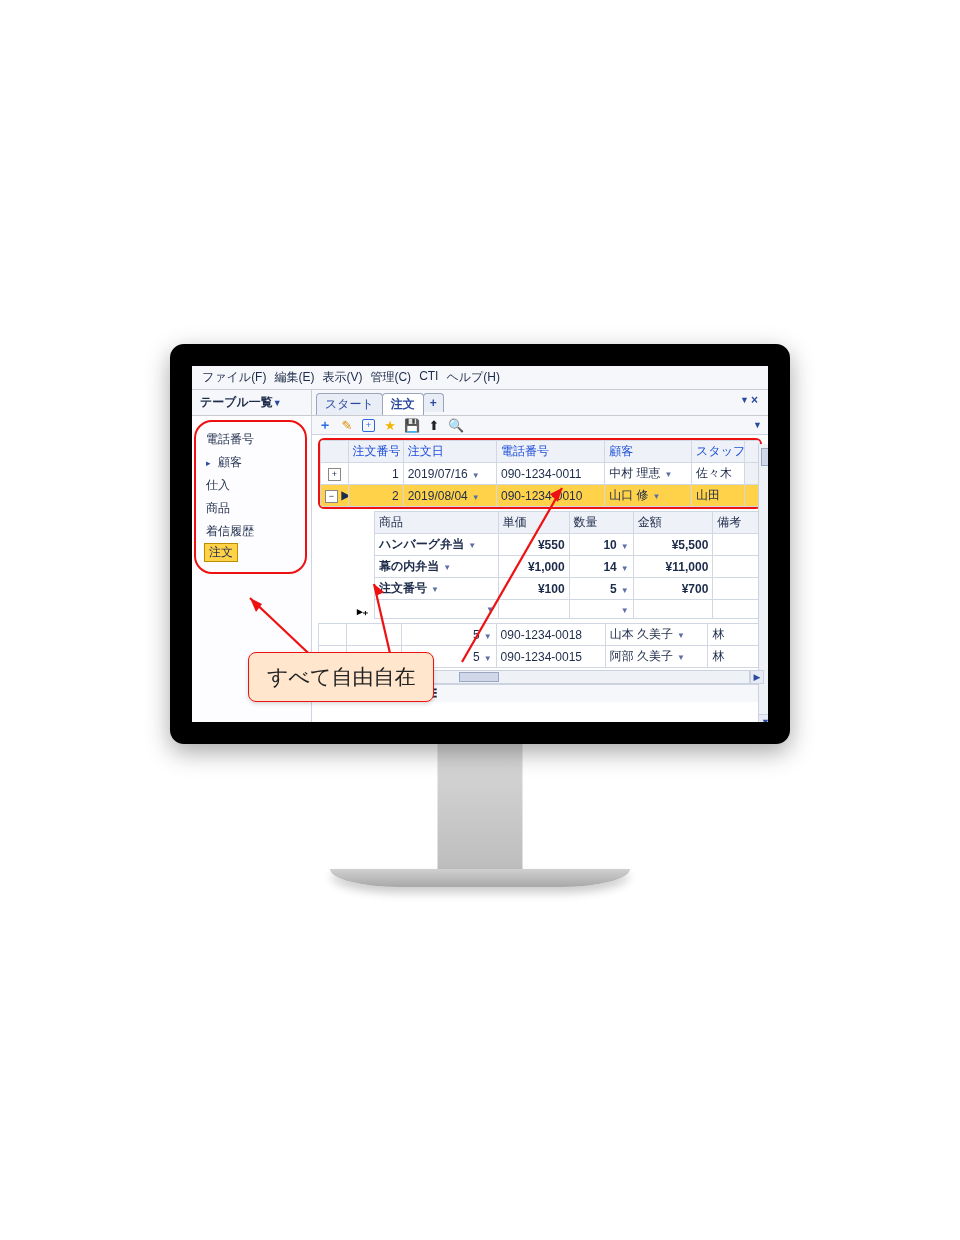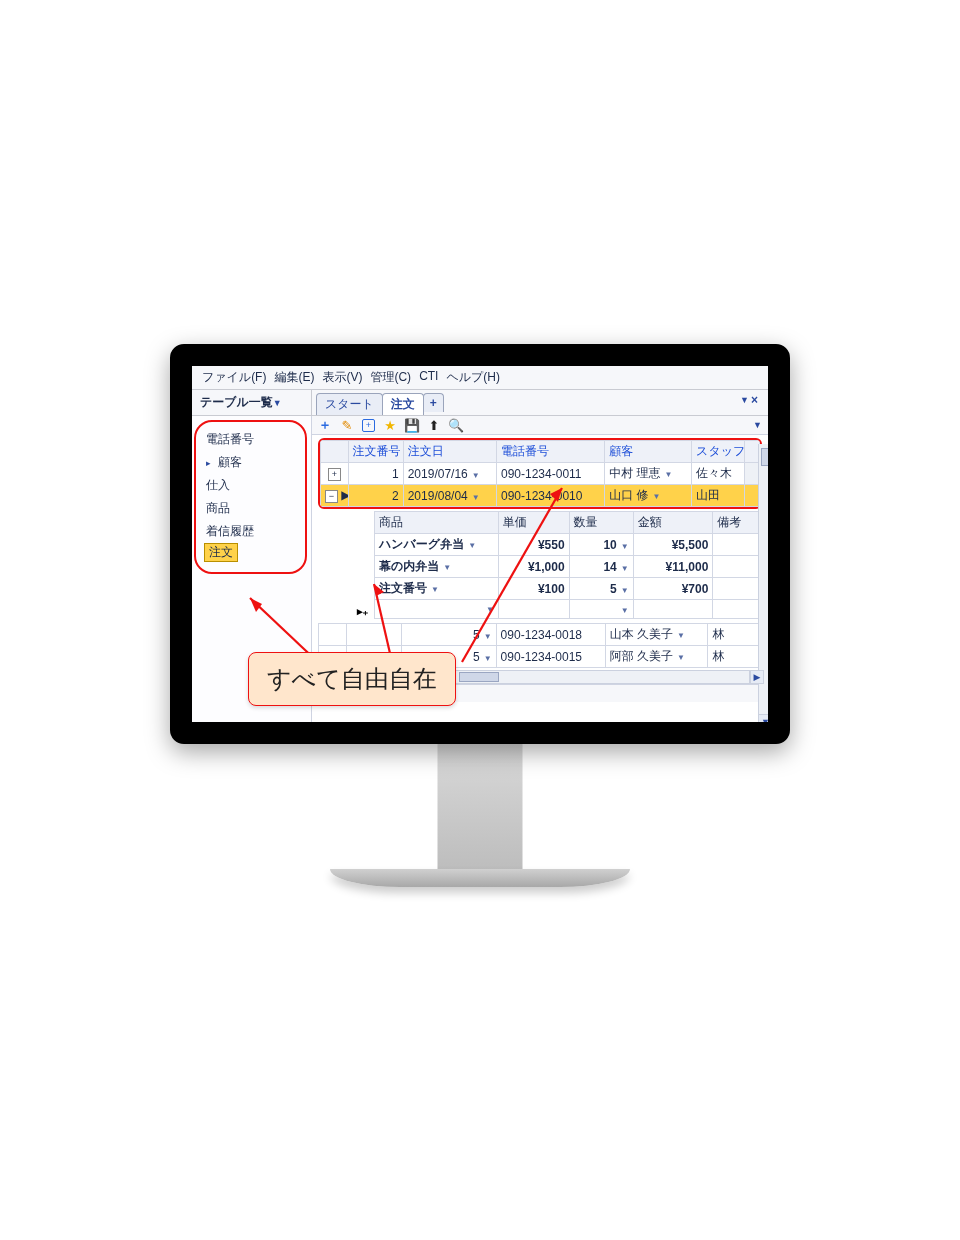--- a/index.html
+++ b/index.html
@@ -66,21 +66,21 @@
   .scrollside{position:absolute; right:-4px; top:28px; bottom:-6px; width:14px; background:#eef1f6; border-left:1px solid #cbd1df;}
   .scrollside .thumb{position:absolute; left:2px; right:2px; top:4px; height:18px; background:#cfd7e8; border:1px solid #9aa6c2;}
   .scrollside .dn{position:absolute; left:0;right:0;bottom:0;height:14px;display:flex;align-items:center;justify-content:center;font-size:9px;color:#2a4aa0;background:#e6ebf5;border-top:1px solid #cbd1df;}
   
   .hscroll{height:14px;margin:2px 18px 0 6px;background:#eef1f6;border:1px solid #cbd1df;position:relative;}
   .hscroll .thumb{position:absolute;left:140px;top:1px;bottom:1px;width:40px;background:#cfd7e8;border:1px solid #9aa6c2;}
   .hscroll .rt{position:absolute;right:-15px;top:-1px;bottom:-1px;width:14px;display:flex;align-items:center;justify-content:center;font-size:9px;color:#2a4aa0;background:#e6ebf5;border:1px solid #cbd1df;}
   
   .status{font-size:11px;color:#1d2b4a;padding:1px 6px;border-top:1px solid #cfd4e2;background:#f6f7fa;white-space:nowrap;}
   
-  .callout{position:absolute;border:1.5px solid #e11;border-radius:8px;background:#ffe6cc;padding:10px 18px;font-size:24px;font-weight:500;color:#222;box-shadow:0 2px 4px rgba(0,0,0,.15);}
+  .callout{position:absolute;border:1.5px solid #e11;border-radius:8px;background:#ffe6cc;padding:10px 18px;font-size:21px;font-weight:500;color:#222;box-shadow:0 2px 4px rgba(0,0,0,.15);}
   svg.annot{position:absolute;inset:0;width:100%;height:100%;pointer-events:none;}
   svg.annot line,svg.annot polyline{stroke:#e11;stroke-width:2.2;fill:none;}
   svg.annot polygon{fill:#e11;}
 </style>
 </head>
 <body>
 
 <div class="stage">
   <div class="monitor">
     <div class="stand"></div>

